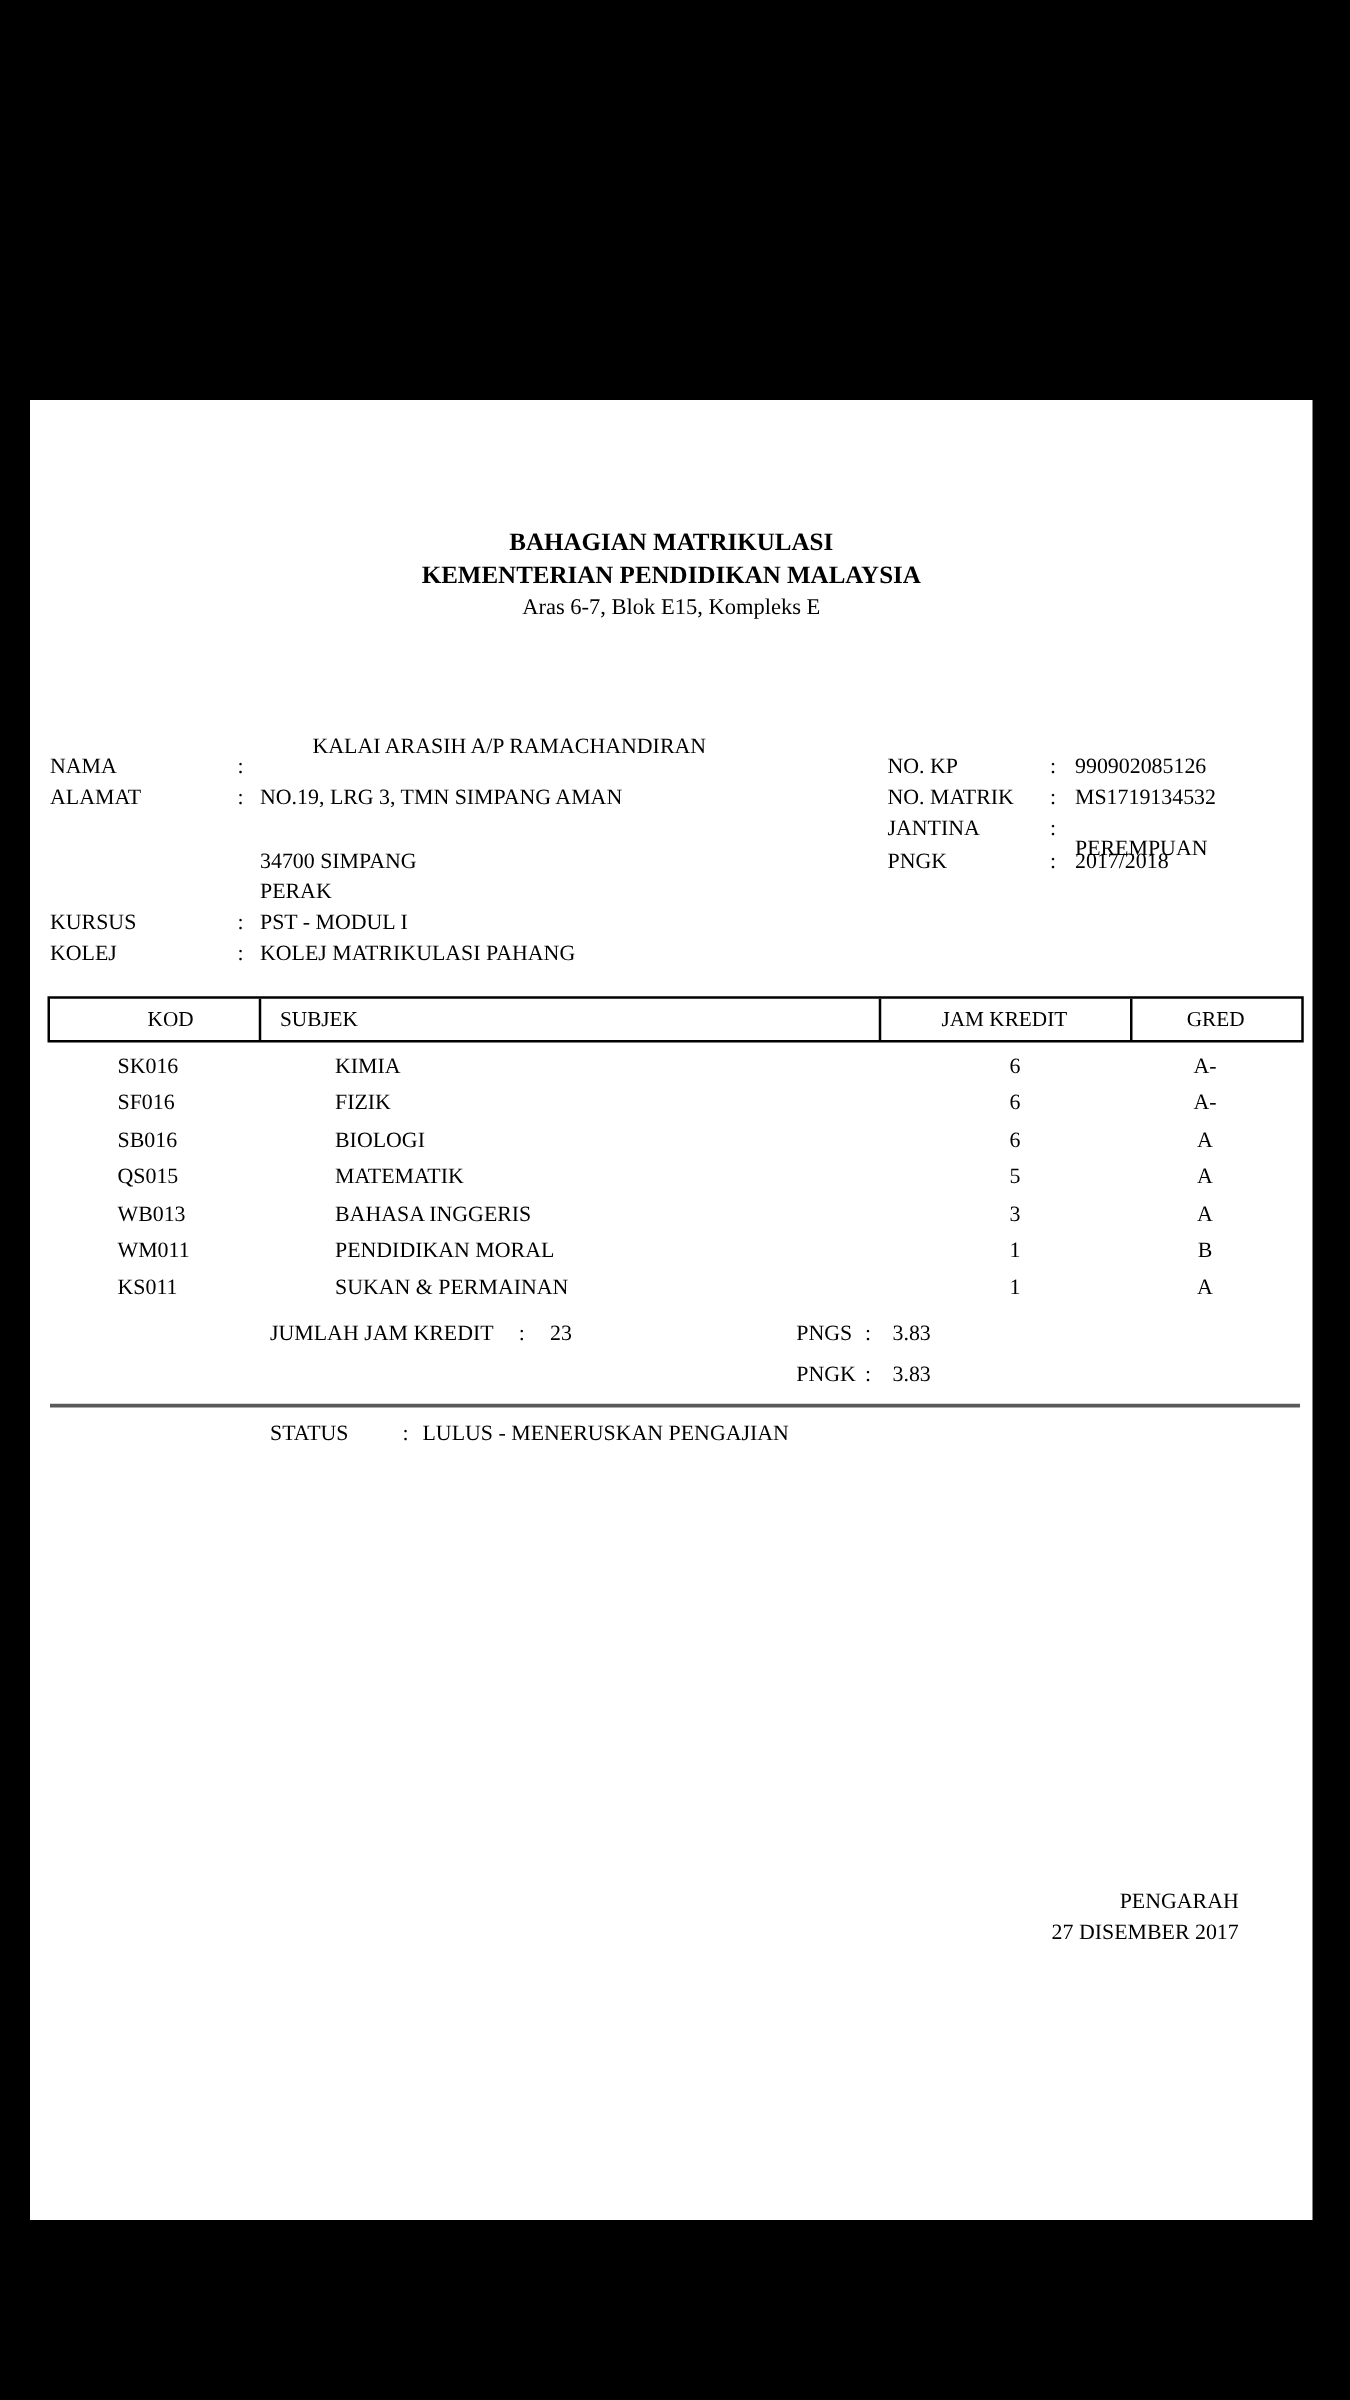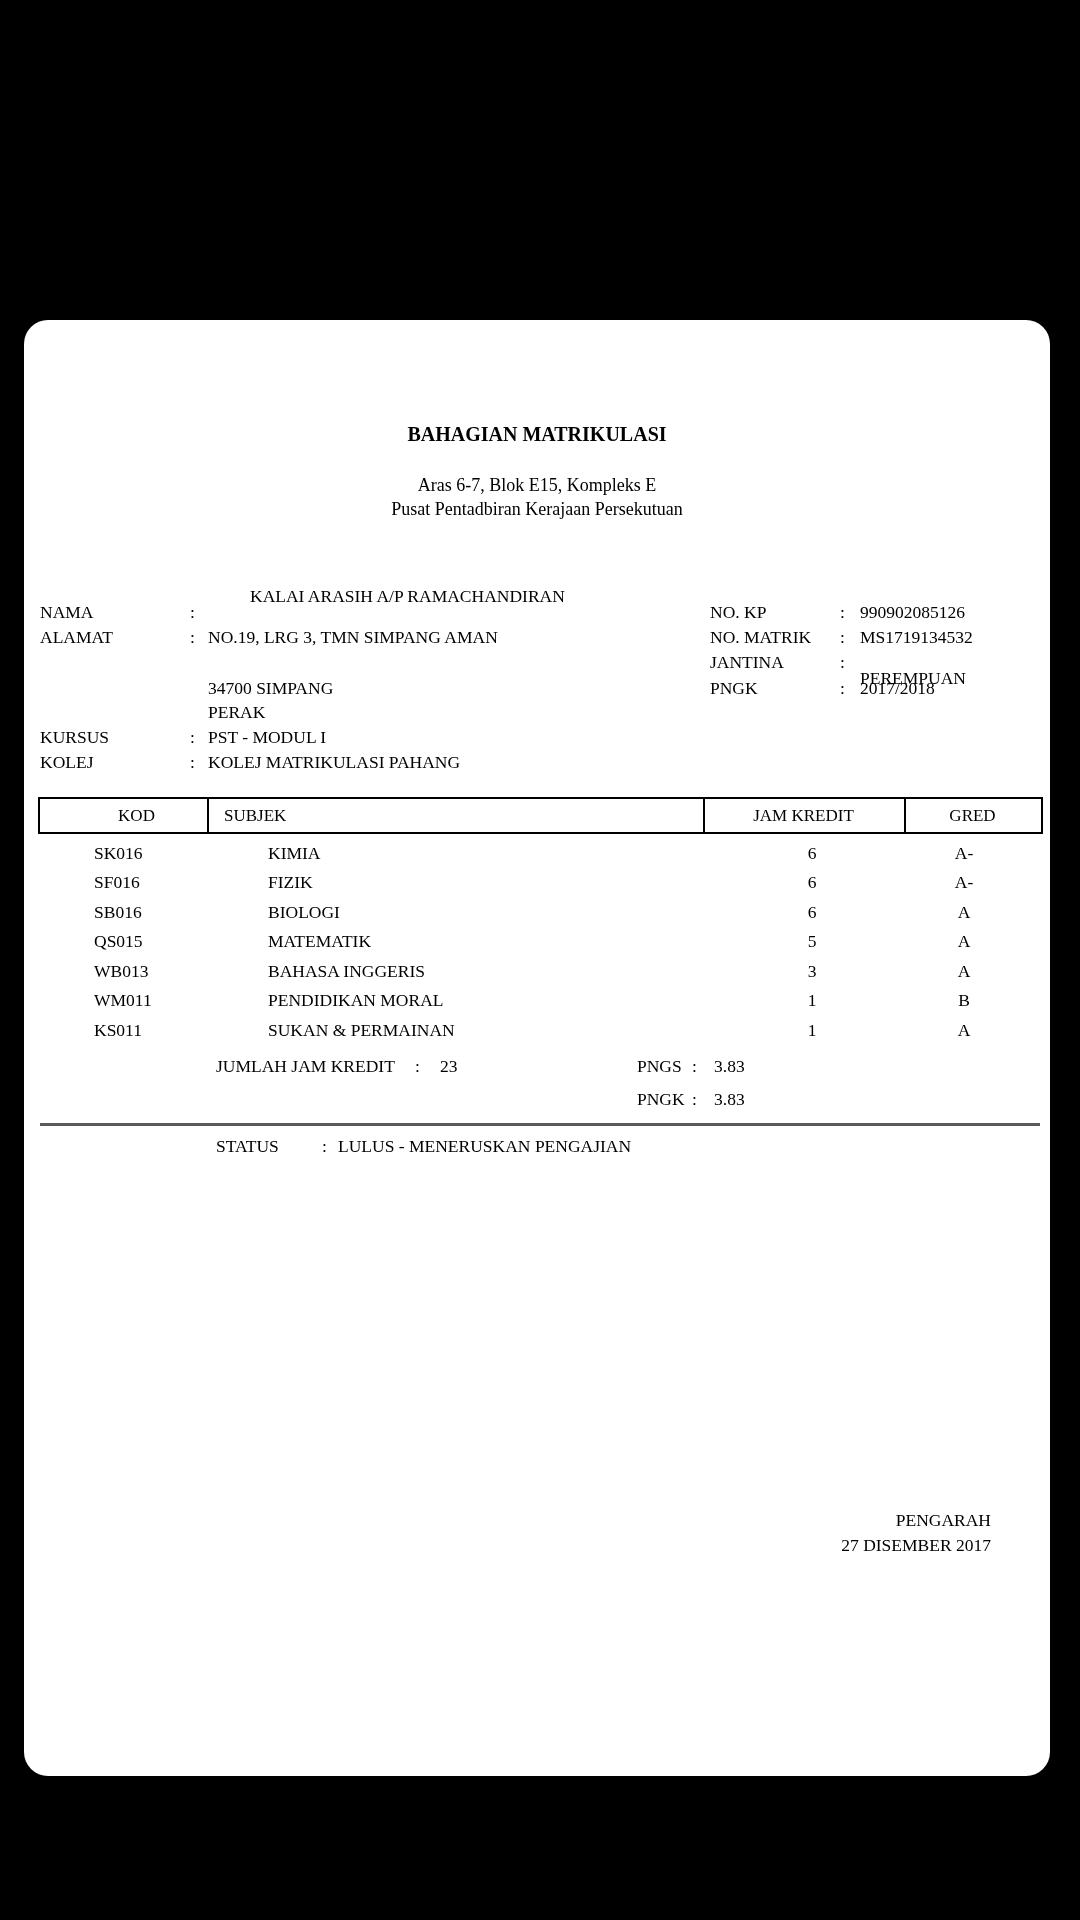--- a/index.html
+++ b/index.html
@@ -8,21 +8,20 @@
     background:#000;
     position:relative;
     overflow:hidden;
     font-family:"Liberation Serif", serif;
   }
   .paper{
     position:absolute;left:24px;top:320px;
     width:1026px;height:1456px;
     background:#fff;color:#000;
     font-size:17.5px;
-    border-radius:24px;
   }
   .abs{position:absolute;white-space:nowrap;line-height:20px;}
   .ctr{left:0;width:100%;text-align:center;}
   .bold{font-weight:bold;}
   .lh-big{font-size:20px;line-height:26px;}
   .lh-sm{font-size:18px;line-height:24px;}
   
   .thead-box{
     position:absolute;left:14px;top:477px;
     width:1005px;height:37px;
@@ -53,22 +52,22 @@
     position:absolute;right:59px;top:1188px;
     text-align:right;line-height:25px;white-space:nowrap;
   }
 </style>
 </head>
 <body>
 
 <div class="paper">
 
   <div class="abs ctr bold lh-big" style="top:101px;">BAHAGIAN MATRIKULASI</div>
+  <div class="abs ctr bold lh-big" style="top:127px;">KEMENTERIAN PENDIDIKAN MALAYSIA</div>
   <div class="abs ctr lh-sm" style="top:153px;">Aras 6-7, Blok E15, Kompleks E</div>
-  <div class="abs ctr lh-sm" style="top:177px;">Pusat Pentadbiran Kerajaan Persekutuan</div>
 
 
   <span class="abs" style="left:16px;top:282px;">NAMA</span>
   <span class="abs" style="left:166px;top:282px;">:</span>
   <span class="abs" style="left:184px;top:266px;margin-left:42px;">KALAI ARASIH A/P RAMACHANDIRAN</span>
 
   <span class="abs" style="left:16px;top:307px;">ALAMAT</span>
   <span class="abs" style="left:166px;top:307px;">:</span>
   <span class="abs" style="left:184px;top:307px;">NO.19, LRG 3, TMN SIMPANG AMAN</span>
 

